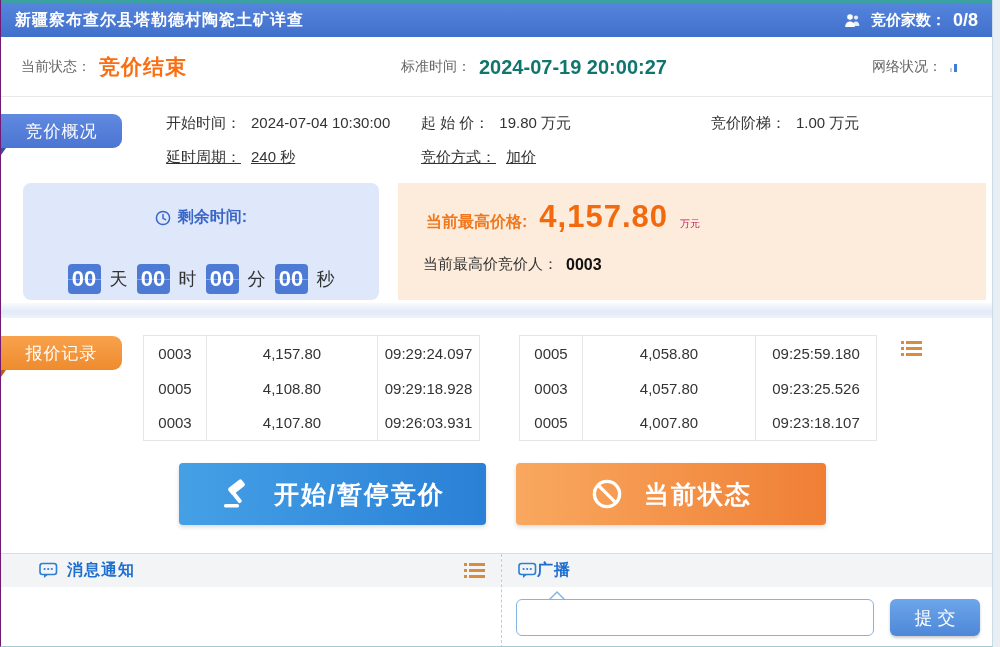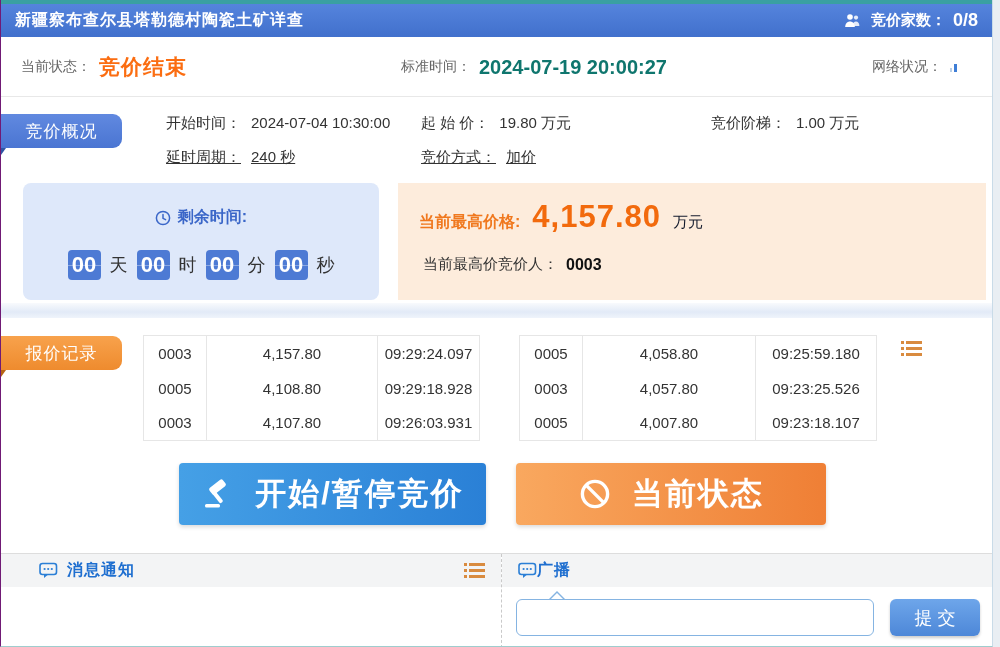--- a/index.html
+++ b/index.html
@@ -52,52 +52,52 @@
   .r1 { top:114px; } .r2 { top:148px;text-decoration:underline; }
   .c1 { left:165px; } .c2 { left:420px; } .c3 { left:710px; }
 
   
   .countdown {
     position:absolute; left:22px; top:183px; width:356px; height:117px;
     background:#dee8fa; border-radius:8px;
   }
   .cd-title { display:flex; align-items:center; justify-content:center; gap:7px; margin-top:24px;
     color:#3a66c8; font-size:16px; font-weight:bold; }
-  .cd-digits { display:flex; align-items:center; justify-content:center; gap:9px; margin-top:22px; }
+  .cd-digits { display:flex; align-items:center; justify-content:center; gap:9px; margin-top:36px; }
   .flip { position:relative; width:33px; height:30px; background:#4d7ad4; border-radius:4px;
     color:#fff; font-size:22px; font-weight:bold; display:flex; align-items:center; justify-content:center; }
   .flip::after { content:""; position:absolute; left:0; right:0; top:50%; height:1px; background:rgba(255,255,255,.35); }
   .cd-unit { font-size:18px; color:#333; }
 
   
   .highest { position:absolute; left:397px; top:183px; width:588px; height:117px; background:#fdecdc; }
-  .hp-row1 { position:absolute; left:21px; top:16px; display:flex; align-items:baseline; gap:12px; }
+  .hp-row1 { position:absolute; left:28px; top:16px; display:flex; align-items:baseline; gap:12px; }
   .hp-label { color:#f0781e; font-size:16px; font-weight:bold; }
   .hp-price { color:#f26a0d; font-size:31px; font-weight:bold; letter-spacing:1px; }
-  .hp-unit { color:#0f172a; font-size:15px; }
+  .hp-unit { color:#be185d; font-size:10px; }
   .hp-row2 { position:absolute; left:25px; top:72px; display:flex; align-items:center; gap:8px; font-size:15px; color:#333; }
   .hp-bidder { font-weight:bold; color:#111; font-size:16px; }
 
   
   .divider-band { position:absolute; left:0; top:303px; width:100%; height:15px;
     background:linear-gradient(180deg,#f8fafd,#e2eaf7 60%,#eff4fb); }
 
   
   .bid-table { position:absolute; top:335px; border:1px solid #e6e6e6; border-collapse:collapse; table-layout:fixed; }
   .bid-table td { border-left:1px solid #e6e6e6; text-align:center; font-size:15px; color:#333; height:35px; }
   .bid-table td:first-child { border-left:none; }
   .tbl-left { left:142px; width:336px; }
   .tbl-left td:nth-child(1){width:63px;} .tbl-left td:nth-child(2){width:171px;} .tbl-left td:nth-child(3){width:102px;}
   .tbl-right { left:518px; width:357px; }
   .tbl-right td:nth-child(1){width:63px;} .tbl-right td:nth-child(2){width:173px;} .tbl-right td:nth-child(3){width:121px;}
   .records-list-icon { position:absolute; left:900px; top:340px; cursor:pointer; }
 
   
   .action-btn { position:absolute; top:463px; height:62px; border:none; border-radius:4px; display:flex;
-    align-items:center; justify-content:center; gap:20px; color:#fff; font-size:31px; font-weight:bold;
+    align-items:center; justify-content:center; gap:20px; color:#fff; font-size:25px; font-weight:bold;
     letter-spacing:2px; cursor:pointer; box-shadow:0 2px 4px rgba(0,0,0,.15);
     font-family:"Liberation Sans","DejaVu Sans",sans-serif; }
   .btn-start { left:178px; width:307px; background:linear-gradient(90deg,#45a0e6,#2a80d6); }
   .btn-stop { left:515px; width:310px; background:linear-gradient(90deg,#f9a85f,#ef7f35); }
 
   
   .bottom { position:absolute; left:0; top:553px; width:100%; height:94px; border-top:1px solid #ddd; }
   .v-divider { position:absolute; left:500px; top:0; height:94px; border-left:1px dashed #c9c9c9; }
   .panel-header { position:absolute; top:0; height:33px; background:#f3f4f5; display:flex; align-items:center; }
   .ph-left { left:0; width:500px; padding-left:38px; gap:9px; }

